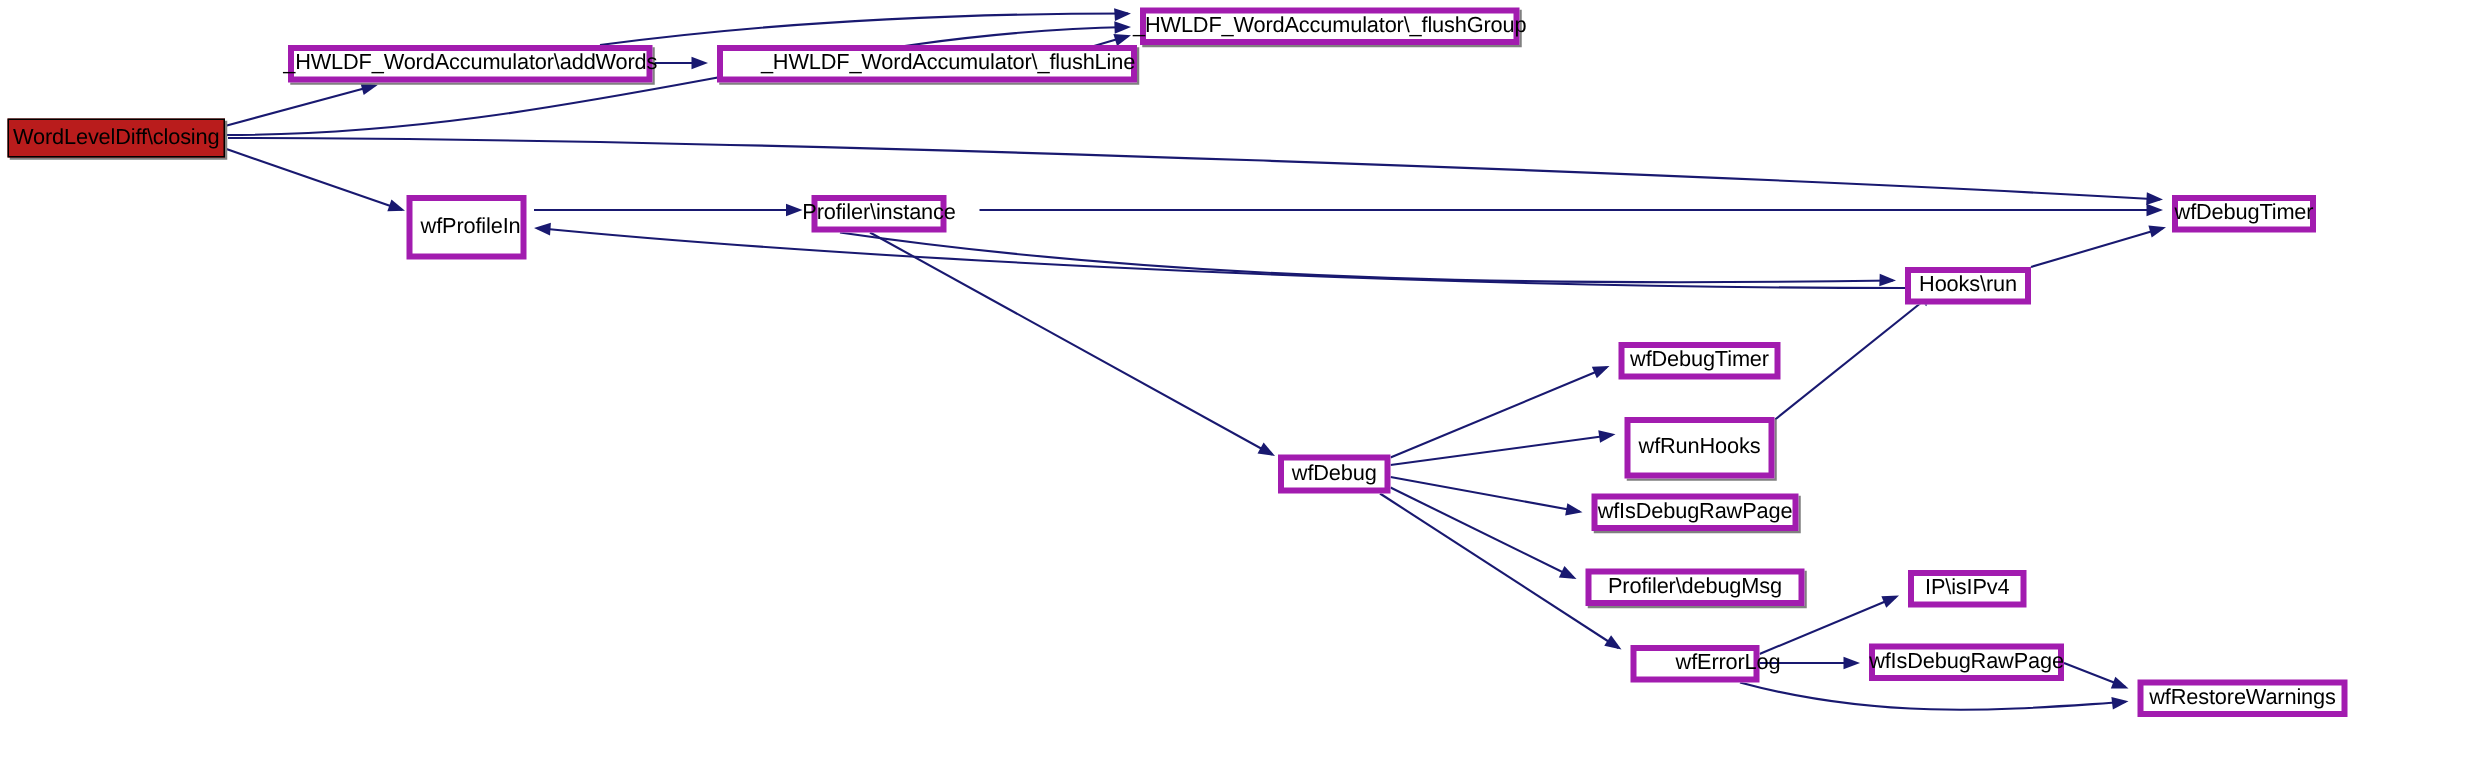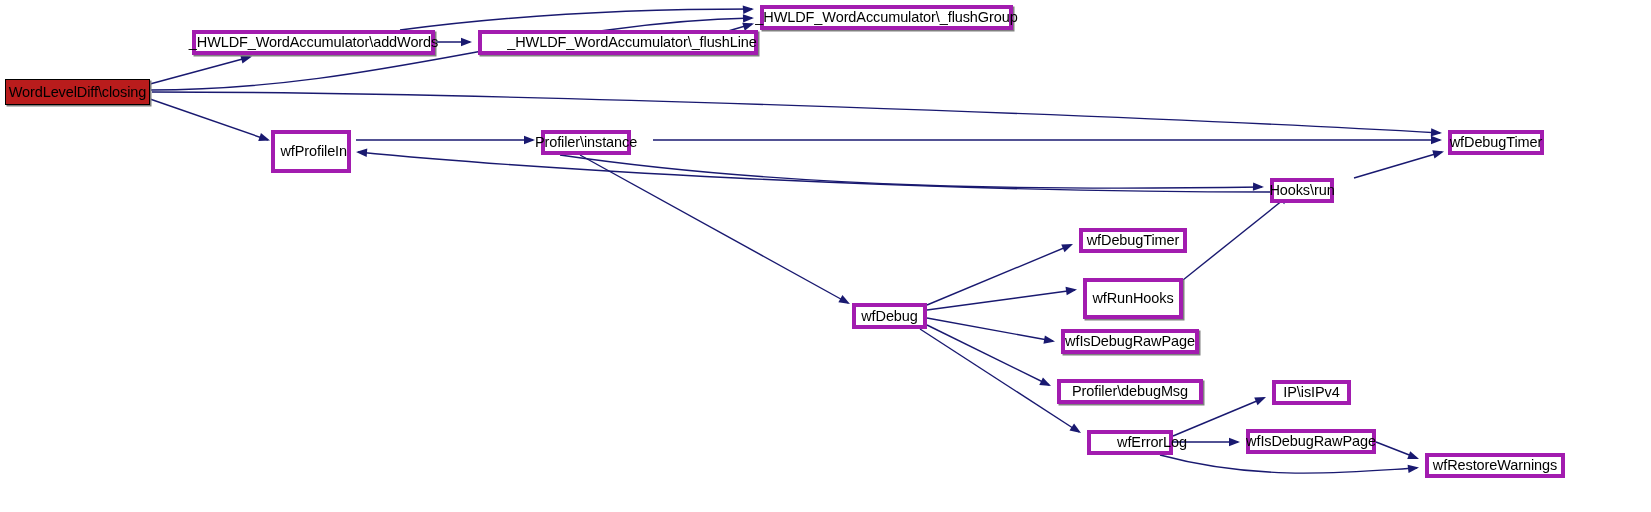--- a/index.html
+++ b/index.html
@@ -116,21 +116,21 @@
     </div>
     <div class="node" style="left: 271px; top: 130px; width: 80px; height: 43px; justify-content: flex-end;">
       <span class="node-label">wfProfileIn</span>
     </div>
     <div class="node" style="left: 541px; top: 130px; width: 90px; height: 25px;">
       <span class="node-label">Profiler\instance</span>
     </div>
     <div class="node" style="left: 1448px; top: 130px; width: 96px; height: 25px;">
       <span class="node-label">wfDebugTimer</span>
     </div>
-    <div class="node" style="left: 1270px; top: 178px; width: 64px; height: 25px;">
+    <div class="node" style="left: 1270px; top: 178px; width: 84px; height: 25px;">
       <span class="node-label">Hooks\run</span>
     </div>
     <div class="node" style="left: 852px; top: 303px; width: 75px; height: 26px;">
       <span class="node-label">wfDebug</span>
     </div>
     <div class="node" style="left: 1079px; top: 228px; width: 108px; height: 25px;">
       <span class="node-label">wfDebugTimer</span>
     </div>
     <div class="node shadow" style="left: 1083px; top: 278px; width: 100px; height: 41px;">
       <span class="node-label">wfRunHooks</span>

